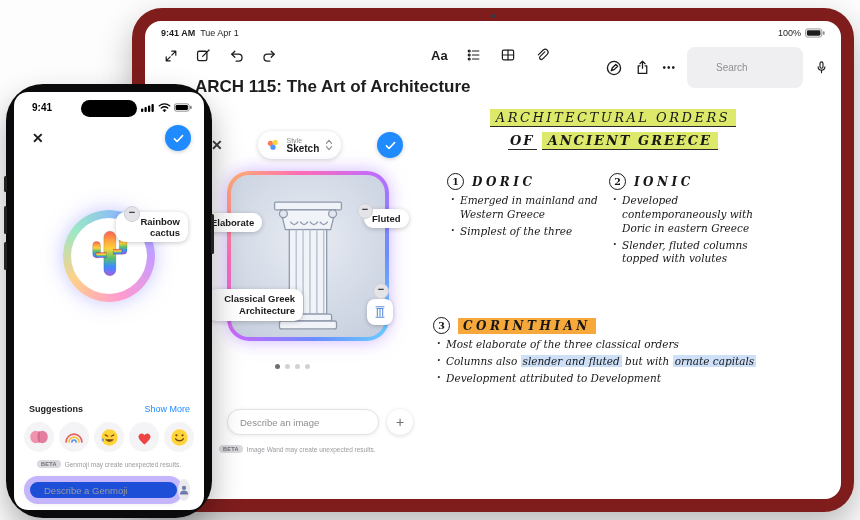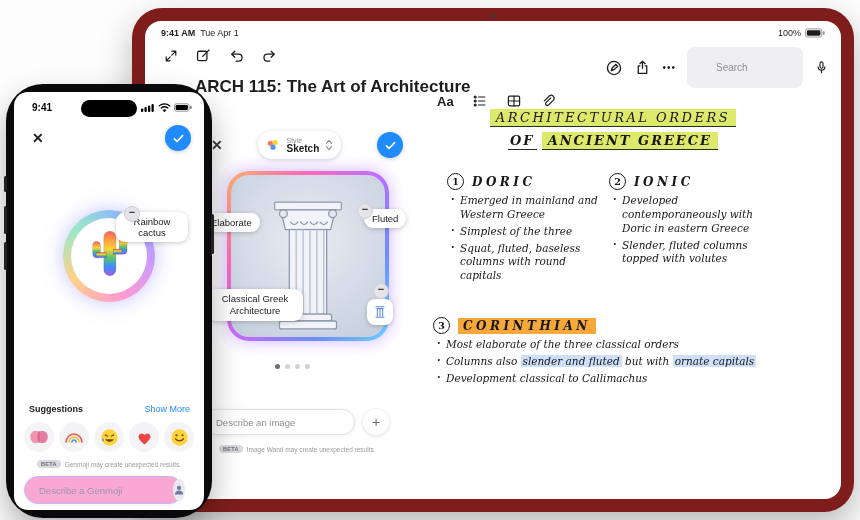--- a/index.html
+++ b/index.html
@@ -15,21 +15,21 @@
   .ipad-screen{position:relative;width:696px;height:478px;background:#fff;border-radius:16px;overflow:hidden;}
 
   .ipad-status{position:absolute;top:4px;left:0;right:0;height:16px;display:flex;justify-content:space-between;
                align-items:center;padding:0 16px;font-size:9px;color:#1c1c1e;}
   .ipad-status b{font-weight:bold;margin-right:5px;}
   .bat-wrap{display:flex;align-items:center;gap:4px;font-size:9px;}
 
   .ipad-toolbar{position:absolute;top:22px;left:0;right:0;height:34px;}
   .tb-group{position:absolute;display:flex;align-items:center;gap:16px;top:4px;}
   .tb-left{left:18px;}
-  .tb-center{left:292px;gap:18px;margin-top:46px;}
+  .tb-center{left:286px;gap:18px;}
   .tb-right{right:12px;gap:11px;}
   .tb-btn{cursor:pointer;display:flex;align-items:center;justify-content:center;}
   .aa{font-size:13px;color:#1c1c1e;font-weight:bold;letter-spacing:0;}
   .dots3{font-size:10px;color:#1c1c1e;letter-spacing:1px;}
   .search-pill{display:flex;align-items:center;gap:19px;background:#efeff1;border-radius:8px;height:41px;width:116px;padding:0 8px;box-sizing:border-box;}
   .search-pill input{border:0;outline:0;background:transparent;font-size:10px;width:80px;color:#333;font-family:"Liberation Sans",sans-serif;}
   .search-pill input::placeholder{color:#8e8e93;}
 
   .note-title{position:absolute;top:56px;left:50px;font-size:17px;font-weight:bold;color:#1d1d1f;}
 
@@ -65,34 +65,34 @@
   .style-val{font-size:10px;font-weight:bold;color:#1c1c1e;}
   .chk{width:26px;height:26px;border-radius:50%;background:#1f8bff;display:flex;align-items:center;justify-content:center;cursor:pointer;box-shadow:0 1px 4px rgba(0,0,0,.2);}
 
   .wand-frame{position:absolute;top:150px;left:82px;width:162px;height:170px;border-radius:22px;padding:4px;box-sizing:border-box;
               background:linear-gradient(130deg,#ffb36b,#ff6bb5,#c06bff,#6b8dff,#6bd0ff);
               box-shadow:0 0 18px rgba(170,120,255,.55);}
   .wand-img{width:100%;height:100%;border-radius:18px;background:radial-gradient(circle at 50% 40%, #e8ecf3 0%, #c4cddd 100%);
             display:flex;align-items:flex-end;justify-content:center;overflow:hidden;}
 
   .tag{position:absolute;background:#fff;border-radius:9px;box-shadow:0 1px 5px rgba(0,0,0,.22);
-       font-size:9.5px;font-weight:normal;color:#1c1c1e;padding:4px 8px;z-index:5;text-align:center;cursor:pointer;}
+       font-size:9.5px;font-weight:bold;color:#1c1c1e;padding:4px 8px;z-index:5;text-align:right;cursor:pointer;}
   .minus-badge{position:absolute;width:14px;height:14px;border-radius:50%;background:#e4e4e8;border:1px solid #cfcfd4;
                color:#3a3a3c;font-size:11px;line-height:11px;text-align:center;z-index:6;cursor:pointer;font-weight:bold;}
   .tag-elab{top:192px;left:58px;}
   .tag-fluted{top:188px;left:219px;}
   .tag-classical{top:268px;left:62px;width:80px;line-height:1.25;}
   .thumb-chip{position:absolute;top:278px;left:222px;width:26px;height:26px;border-radius:8px;background:#fff;
               box-shadow:0 1px 4px rgba(0,0,0,.22);display:flex;align-items:center;justify-content:center;z-index:5;cursor:pointer;}
 
   .wand-dots{position:absolute;top:343px;left:130px;display:flex;gap:5px;}
   .wdot{width:5px;height:5px;border-radius:50%;background:#d2d2d6;}
   .wdot.active{background:#6e6e73;}
 
-  .wand-input-row{position:absolute;top:388px;left:58px;display:flex;align-items:flex-start;gap:8px;}
+  .wand-input-row{position:absolute;top:388px;left:82px;display:flex;align-items:flex-start;gap:8px;}
   .wand-input{width:152px;height:26px;border-radius:13px;background:#fff;border:1px solid #e3e3e7;
               box-shadow:0 1px 4px rgba(0,0,0,.08);display:flex;align-items:center;padding:0 10px;box-sizing:border-box;}
   .wand-input input{border:0;outline:0;font-size:9.5px;width:100%;background:transparent;font-family:"Liberation Sans",sans-serif;}
   .wand-input input::placeholder{color:#8e8e93;}
   .plus-btn{width:26px;height:26px;border-radius:50%;background:#fff;box-shadow:0 1px 4px rgba(0,0,0,.15);
             display:flex;align-items:center;justify-content:center;font-size:14px;color:#6e6e73;cursor:pointer;}
   .beta-line{position:absolute;display:flex;align-items:center;gap:4px;font-size:6.5px;color:#9a9aa0;}
   .wand-beta{top:424px;left:74px;}
   .beta-pill{background:#d9d9de;color:#6e6e73;font-size:5.5px;font-weight:bold;border-radius:5px;padding:1px 4px;letter-spacing:.3px;}
 
@@ -116,22 +116,22 @@
   .glow{position:absolute;top:118px;left:49px;width:92px;height:92px;border-radius:50%;
         background:conic-gradient(from 20deg,#8ab4ff,#c79bff,#ff9bd0,#ffd08a,#9be8c6,#8ab4ff);
         box-shadow:0 0 20px rgba(150,150,255,.55);display:flex;align-items:center;justify-content:center;}
   .glow-inner{width:76px;height:76px;border-radius:50%;background:#fff;display:flex;align-items:center;justify-content:center;}
 
   .sug-label{position:absolute;top:312px;left:15px;font-size:9px;font-weight:bold;color:#1c1c1e;}
   .show-more{position:absolute;top:312px;right:14px;font-size:9px;color:#1f8bff;cursor:pointer;}
   .emoji-row{position:absolute;top:330px;left:10px;right:10px;display:flex;justify-content:space-between;}
   .emo{width:30px;height:30px;border-radius:50%;background:#f4f4f6;display:flex;align-items:center;justify-content:center;cursor:pointer;}
   .ip-beta{top:368px;left:0;right:0;justify-content:center;}
-  .gen-input-row{position:absolute;top:384px;left:10px;right:21px;height:28px;border:1px solid #c4b5fd;border-radius:14px;
-                 background:#f9a8d4;display:flex;align-items:center;padding:0 3px 0 12px;box-sizing:border-box;box-shadow:0 1px 4px rgba(0,0,0,.06);}
+  .gen-input-row{position:absolute;top:384px;left:10px;right:21px;height:28px;border:6px solid #c4b5fd;border-radius:14px;
+                 background:#1d4ed8;display:flex;align-items:center;padding:0 3px 0 12px;box-sizing:border-box;box-shadow:0 1px 4px rgba(0,0,0,.06);}
   .gen-input-row input{border:0;outline:0;flex:1;font-size:9.5px;background:transparent;font-family:"Liberation Sans",sans-serif;}
   .gen-input-row input::placeholder{color:#9a9aa0;}
   .person-btn{width:22px;height:22px;border-radius:50%;background:#e9e9ee;display:flex;align-items:center;justify-content:center;cursor:pointer;}
 </style>
 </head>
 <body>
 
 <div class="ipad">
   <div class="ipad-cam"></div>
   <div class="ipad-screen">
@@ -235,21 +235,20 @@
     </div>
 
     <div class="sec sec-doric hand">
       <div class="sec-head">
         <span class="numcirc">1</span>
         <span class="sec-title">DORIC</span>
       </div>
       <ul>
         <li>Emerged in mainland and Western Greece</li>
         <li>Simplest of the three</li>
-        <li>Squat, fluted, baseless columns with round capitals</li>
       </ul>
     </div>
 
     <div class="sec sec-ionic hand">
       <div class="sec-head">
         <span class="numcirc">2</span>
         <span class="sec-title">IONIC</span>
       </div>
       <ul>
         <li>Developed contemporaneously with Doric in eastern Greece</li>
@@ -258,21 +257,21 @@
     </div>
 
     <div class="sec sec-cor hand">
       <div class="sec-head">
         <span class="numcirc">3</span>
         <span class="sec-title orange">CORINTHIAN</span>
       </div>
       <ul>
         <li>Most elaborate of the three classical orders</li>
         <li><span>Columns also </span><span class="hl-blue">slender and fluted</span><span> but with </span><span class="hl-blue">ornate capitals</span></li>
-        <li>Development classical to Callimachus</li>
+        <li>Development attributed to Development</li>
       </ul>
     </div>
 
     <div class="wand-header">
       <span class="wand-close">✕</span>
       <span class="style-pill">
         <svg width="14" height="14" viewBox="0 0 16 16">
           <circle cx="5" cy="6" r="3" fill="#ff7b54"></circle>
             <circle cx="10.5" cy="5" r="3" fill="#ffd43b"></circle>
             <circle cx="8" cy="10.5" r="3" fill="#4d96ff"></circle>

